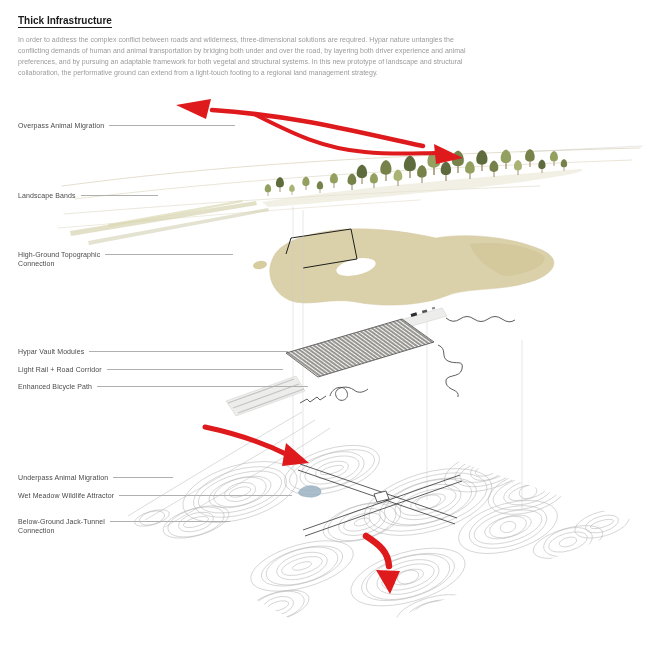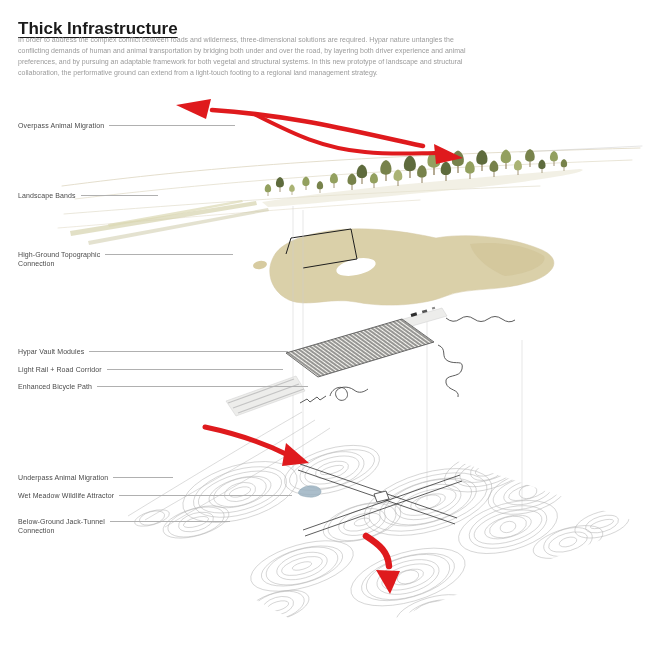--- a/index.html
+++ b/index.html
@@ -1,19 +1,19 @@
 <!DOCTYPE html>
 <html><head>
 <meta charset="utf-8">
 <style>
   html,body{margin:0;padding:0;background:#fff;}
   .canvas{position:relative;width:650px;height:651px;background:#fff;overflow:hidden;
           font-family:"Liberation Sans",sans-serif;}
   .artwork{position:absolute;left:0;top:0;z-index:1;}
-  .page-title{position:absolute;left:18px;top:8px;z-index:3;font-size:17px;font-weight:bold;
+  .page-title{position:absolute;left:18px;top:8px;z-index:3;font-size:10px;font-weight:bold;
               color:#1a1a1a;text-decoration:underline;text-underline-offset:3px;}
   .page-desc{position:absolute;left:18px;top:28px;z-index:3;width:458px;font-size:7px;
              line-height:1.55;color:#9b9b9b;}
   .label{position:absolute;left:18px;z-index:3;display:flex;align-items:flex-start;
          font-size:7px;line-height:1.3;color:#4a4a4a;letter-spacing:.1px;}
   .label .ltext span{display:block;white-space:nowrap;}
   .label .lead{flex:1;height:1px;background:#b0b0b0;margin:4px 0 0 5px;min-width:8px;}
   .t1{fill:#77824b}.t2{fill:#93a05f}.t3{fill:#5e6b3d}.t4{fill:#aab374}
   .trunk{stroke:#8a7a55;stroke-width:.8;}
   #contours ellipse{fill:none;stroke:#b4b4b4;stroke-width:.5;}

